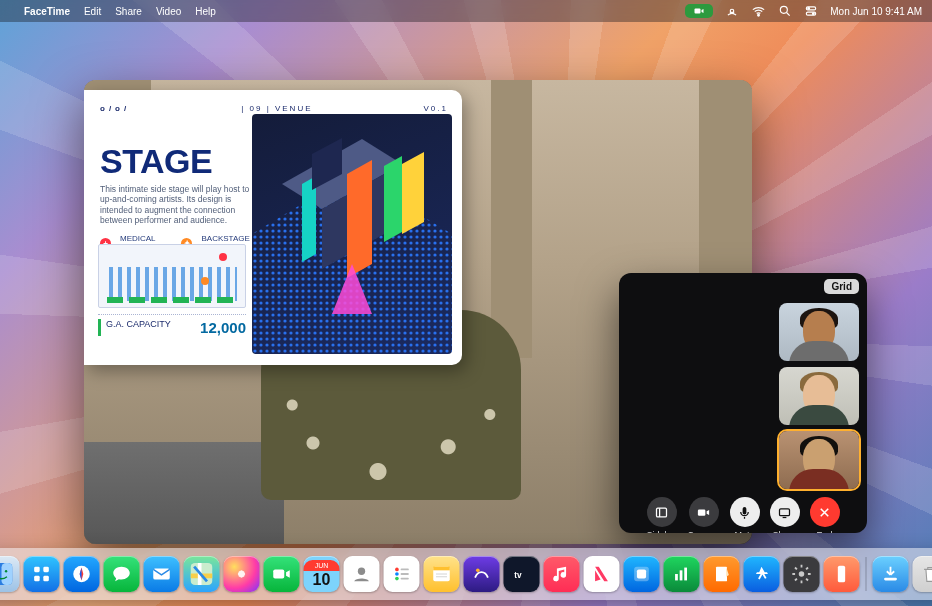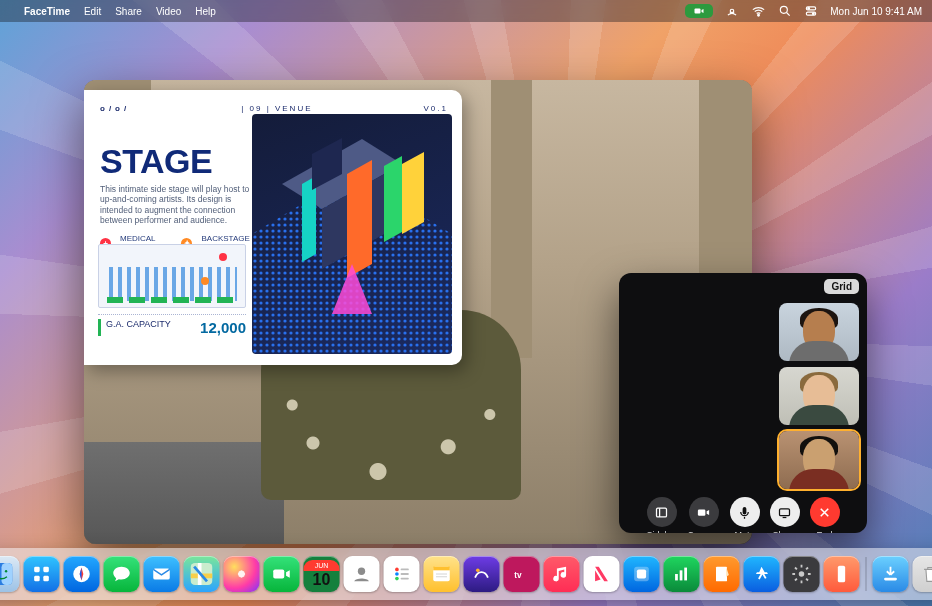--- a/index.html
+++ b/index.html
@@ -135,21 +135,21 @@
 
   
   .dock{position:absolute;left:50%;bottom:6px;transform:translateX(-50%);
     height:52px;padding:5px 8px;border-radius:16px;
     background:rgba(235,235,240,.55);backdrop-filter:blur(12px);
     display:flex;align-items:center;gap:4px;box-shadow:0 6px 20px rgba(0,0,0,.3);}
   .dicon{width:36px;height:36px;border-radius:9px;display:flex;align-items:center;justify-content:center;
     font-size:16px;color:#fff;box-shadow:inset 0 1px 0 rgba(255,255,255,.4),0 1px 2px rgba(0,0,0,.25);}
   .dock .sep{width:1px;height:34px;background:rgba(0,0,0,.25);margin:0 2px;}
   .dicon svg{width:22px;height:22px;}
-  .cal{background:#15803d;flex-direction:column;color:#111;font-size:7px;line-height:1;}
+  .cal{background:#7dd3fc;flex-direction:column;color:#111;font-size:7px;line-height:1;}
   .cal .m{background:#ff3b30;color:#fff;width:100%;text-align:center;border-radius:9px 9px 0 0;padding:2px 0;}
   .cal .d{font-size:16px;font-weight:600;margin-top:1px;}
 </style>
 </head>
 <body>
 <div class="sunrays"></div>
 
 <div class="menubar">
   <div class="left">
     <span class="apple"></span>
@@ -438,21 +438,21 @@
         <rect x="3" y="4" width="18" height="4" fill="#ffc02e"></rect>
         <path d="M6 12h12M6 15h12" stroke="#d0d0d0"></path>
       </svg>
   </div>
   <div class="dicon" style="background:linear-gradient(#6e3ce6,#2d1b82)">
     <svg viewBox="0 0 24 24" fill="none" stroke="#fff" stroke-width="2">
         <path d="M5 16c3-8 11-8 14 0"></path>
         <circle cx="8" cy="8" r="2" fill="#ffb02e" stroke="none"></circle>
       </svg>
   </div>
-  <div class="dicon" style="background:#be185d">
+  <div class="dicon" style="background:#0f172a">
     <svg viewBox="0 0 24 24" fill="#fff">
         <text x="4" y="16" font-size="9" font-family="Arial" font-weight="700">tv</text>
       </svg>
   </div>
   <div class="dicon" style="background:linear-gradient(#ff5a69,#ff2d55)">
     <svg viewBox="0 0 24 24" fill="#fff">
         <path d="M9 17a3 3 0 1 1-2-2.8V6l10-2v9a3 3 0 1 1-2-2.8V7L9 8.6z"></path>
       </svg>
   </div>
   <div class="dicon" style="background:#fff">

